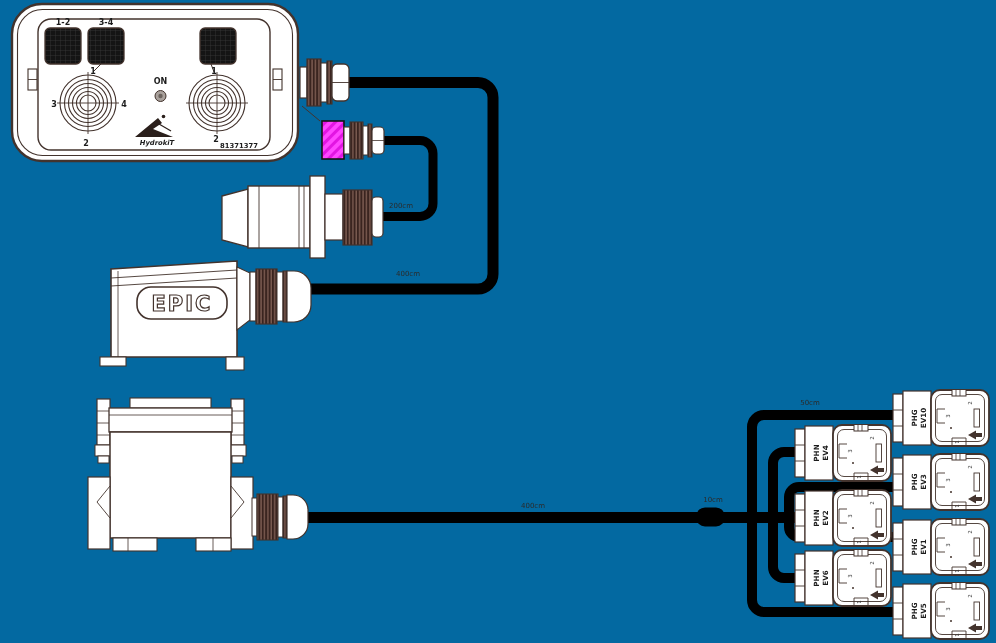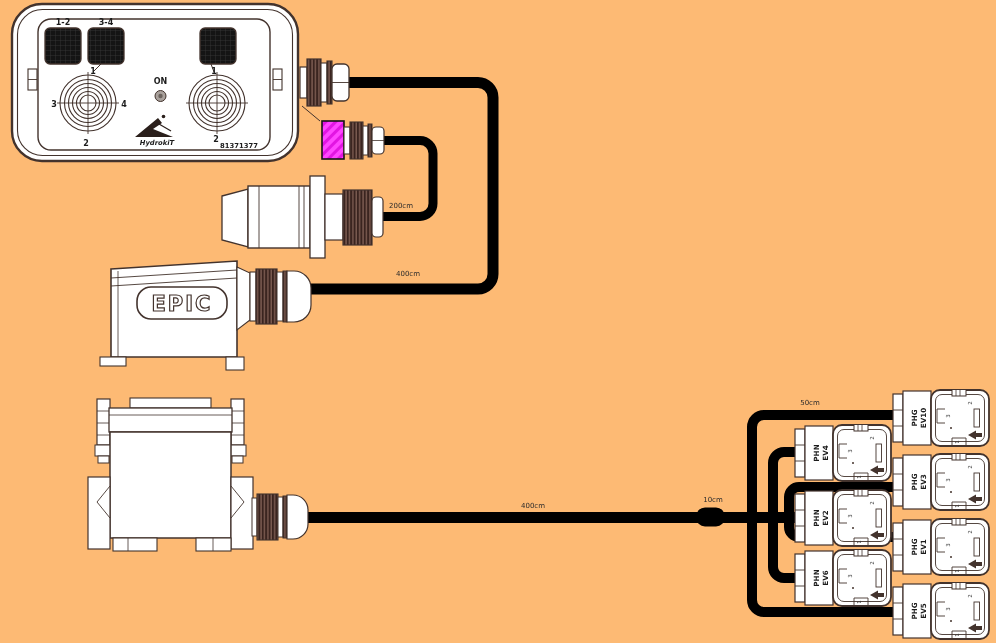--- a/index.html
+++ b/index.html
@@ -1,16 +1,16 @@
 <!DOCTYPE html>
 <html><head>
 <meta charset="utf-8">
 <style>
   html,body{margin:0;padding:0;background:#fff;}
-  .stage{position:relative;width:996px;height:643px;background:#fdba74;overflow:hidden;}
+  .stage{position:relative;width:996px;height:643px;background:#0369a1;overflow:hidden;}
   svg{display:block;}
   svg text{font-family:"DejaVu Sans","Liberation Sans",sans-serif;}
   .lenlabel{font-size:7px;fill:#2b2b2b;}
   .boxnum{font-size:8px;font-weight:bold;fill:#1c1c1c;}
 </style>
 </head>
 <body>
 
 <div class="stage">
 <svg width="996" height="643" viewBox="0 0 996 643" xmlns="http://www.w3.org/2000/svg">

